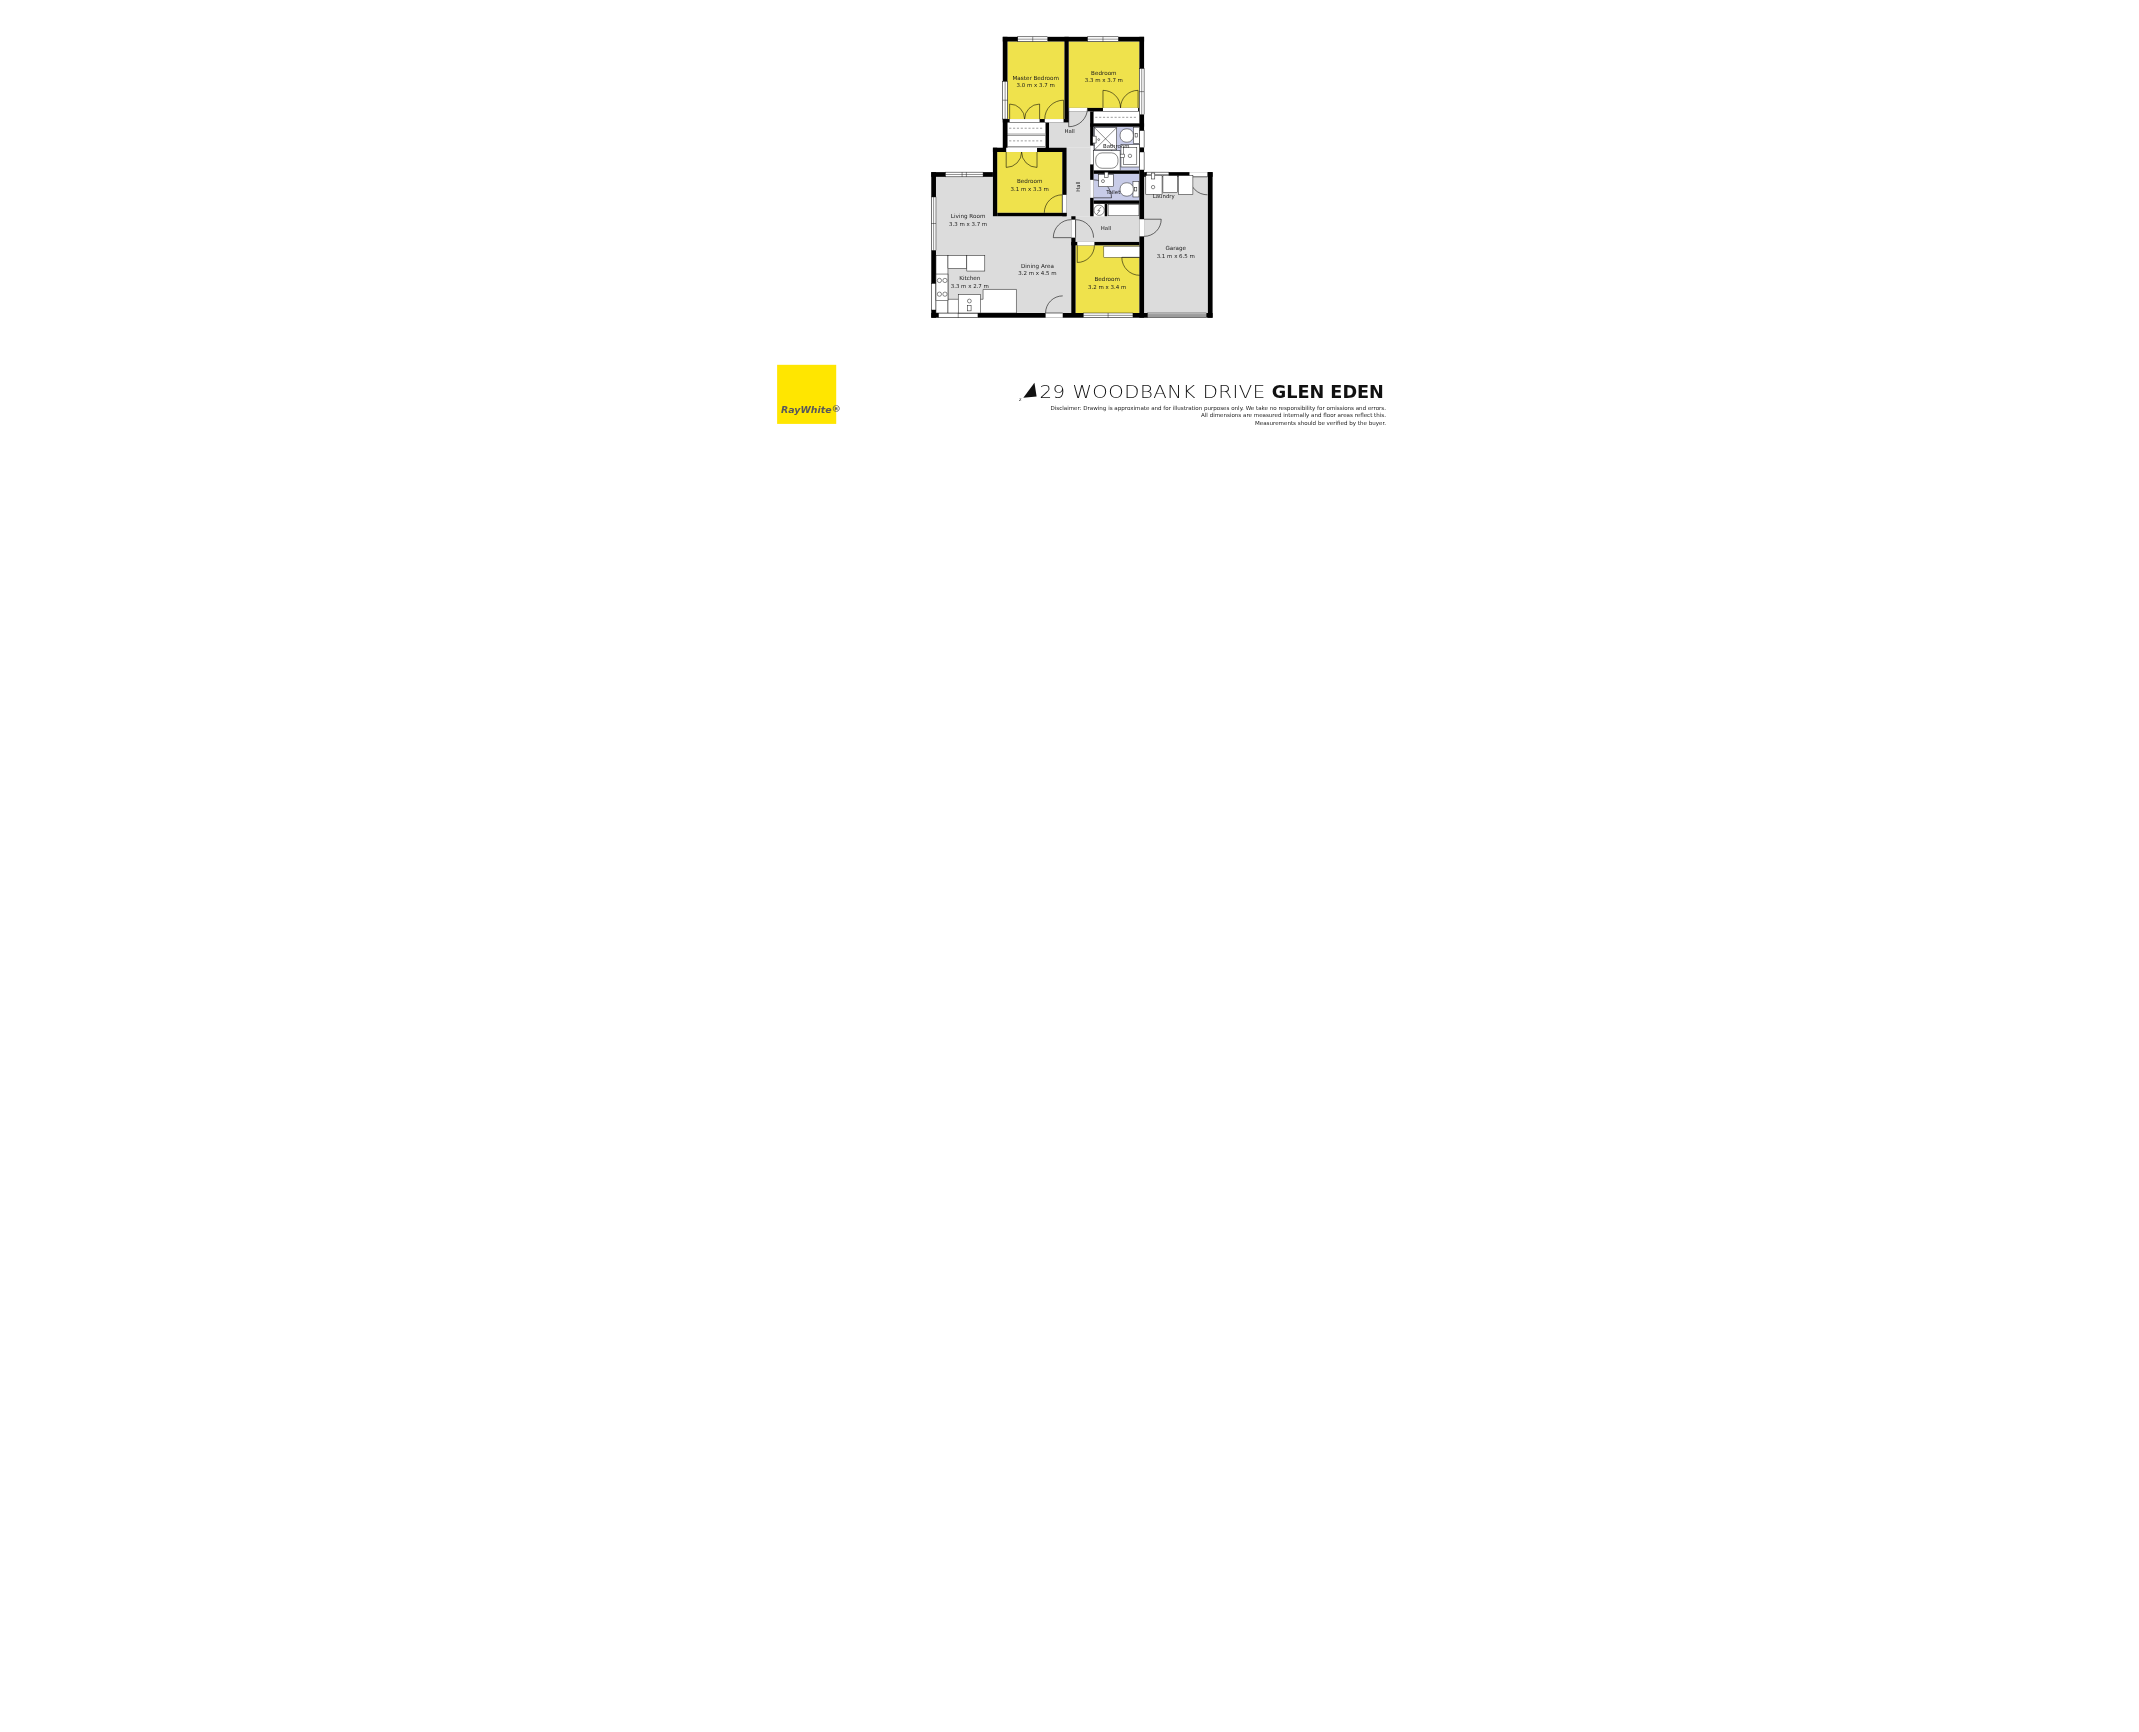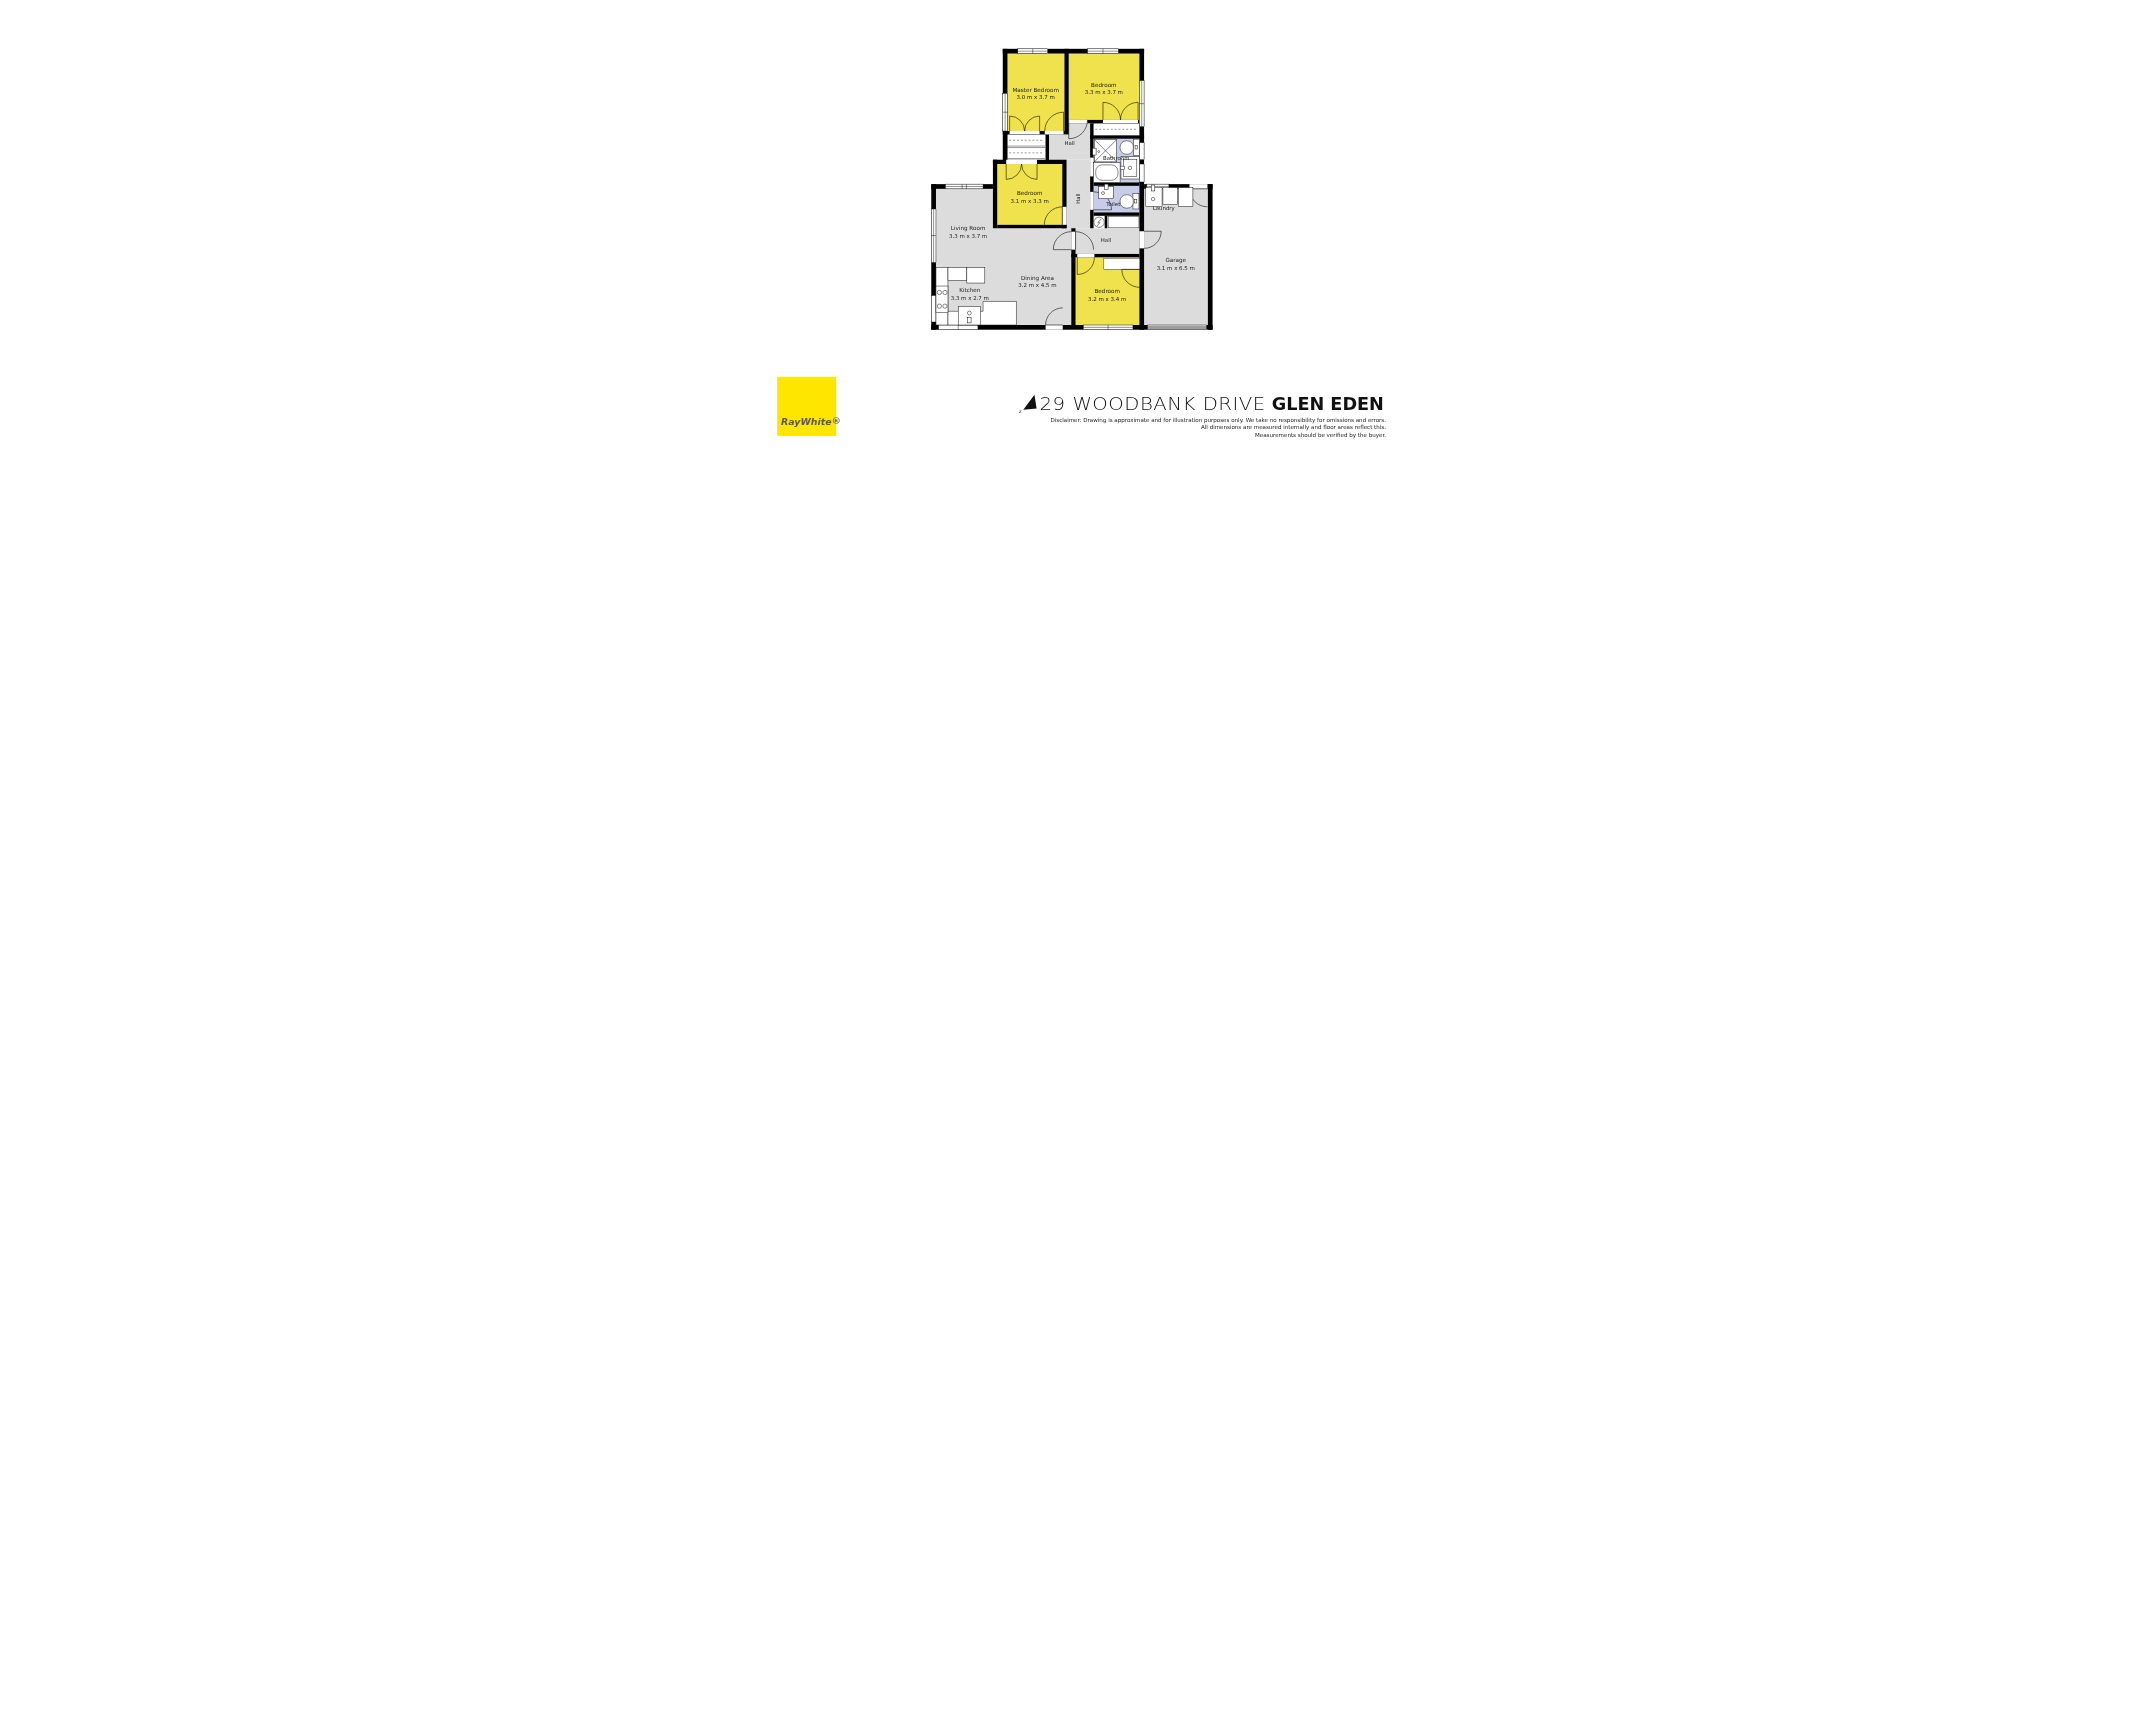--- a/index.html
+++ b/index.html
@@ -1,16 +1,16 @@
 <!DOCTYPE html>
 <html style="font-size:6.8px"><head>
 <meta charset="utf-8">
 <style>
   html,body{margin:0;padding:0;background:#ffffff;}
-  .page{width:100%;max-width:650px;margin:12px auto;}
+  .page{width:100%;max-width:650px;margin:0 auto;}
   svg{display:block;width:100%;height:auto;}
   text{font-family:"DejaVu Sans","Liberation Sans",sans-serif;fill:#1a1a1a;}
   .room-label{font-size:13.2px;}
   .room-dims{font-size:12.8px;}
   .small-label{font-size:12.6px;}
   .title-light{font-size:40px;font-weight:300;letter-spacing:1px;fill:#111111;}
   .title-bold{font-size:40px;font-weight:700;fill:#111111;}
   .disclaimer{font-size:13px;fill:#1a1a1a;}
   .logo-text{font-size:22px;font-weight:700;font-style:italic;fill:#58585B;}
   .north-z{font-size:11px;fill:#111111;}

